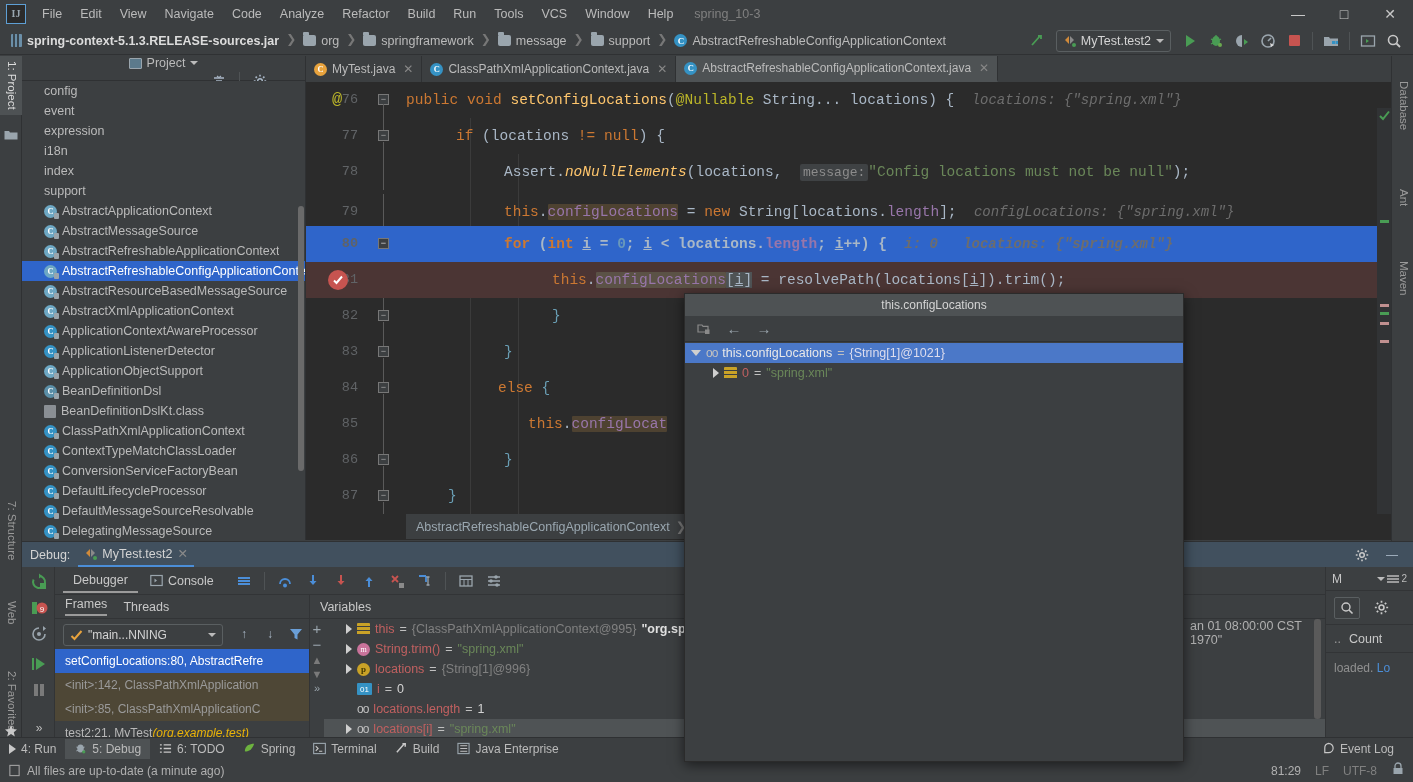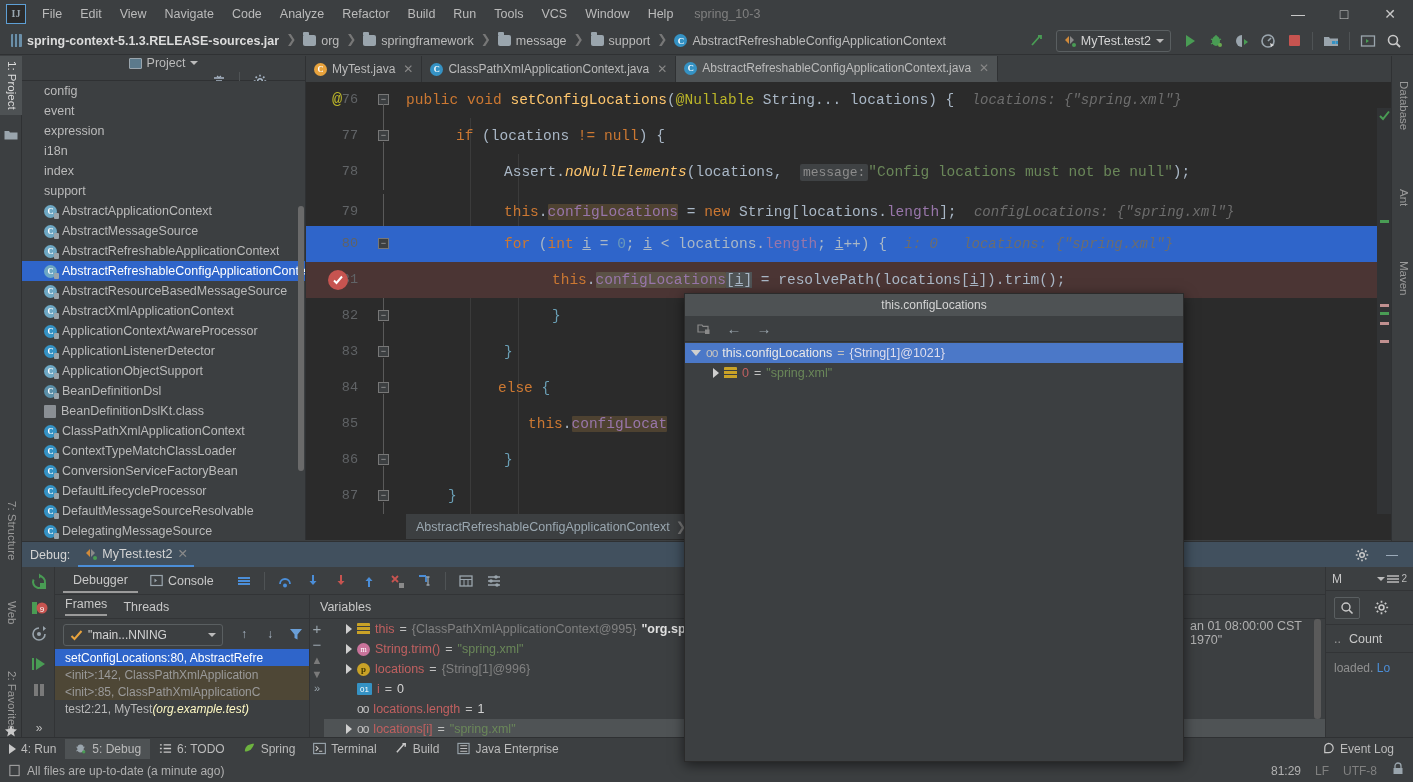--- a/index.html
+++ b/index.html
@@ -194,24 +194,24 @@
   .dtab{font-size:12.5px;color:#c8c8c8;padding:4px 10px;display:flex;align-items:center;gap:5px;}
   .dtab.active{border-bottom:2px solid #9b9b9b;}
 
   #dleftbar{position:absolute;left:0;top:25px;width:33px;height:179px;background:#3c3f41;border-right:1px solid #323436;}
   .dlb{position:absolute;left:6px;width:22px;height:22px;display:flex;align-items:center;justify-content:center;}
 
   #frames{position:absolute;left:33px;top:53px;width:255px;height:151px;background:#3c3f41;border-right:1px solid #323436;}
   .fhead{height:24px;display:flex;align-items:center;gap:16px;padding-left:10px;font-size:12.5px;color:#c8c8c8;border-bottom:1px solid #323436;}
   .fhead .active{border-bottom:2px solid #9b9b9b;padding-bottom:3px;}
   .threadsel{margin:5px 8px 3px 8px;height:22px;border:1px solid #5a5f61;border-radius:3px;display:flex;align-items:center;gap:5px;padding:0 6px;font-size:12px;color:#d4d4d4;}
-  .frow{height:17px;display:flex;align-items:center;padding-left:10px;font-size:12px;color:#b8b8b8;white-space:nowrap;}
+  .frow{height:24px;display:flex;align-items:center;padding-left:10px;font-size:12px;color:#b8b8b8;white-space:nowrap;}
   .frow.sel{background:#2f65ca;color:#fff;}
   .frow.lib{background:#4e4736;color:#9a9a9a;}
-  .frow .it{font-style:italic;color:#fef9c3;}
+  .frow .it{font-style:italic;color:#eab308;}
 
   #varsp{position:absolute;left:288px;top:53px;width:1015px;height:151px;background:#3c3f41;}
   .vhead{height:24px;display:flex;align-items:center;padding-left:10px;font-size:12.5px;color:#c8c8c8;border-bottom:1px solid #323436;}
   .varrow{height:20px;display:flex;align-items:center;gap:5px;padding-left:22px;font-size:12.5px;white-space:nowrap;}
   .varrow.sel{background:#4f5355;}
   .ic-m{width:13px;height:13px;border-radius:50%;background:#c9739b;color:#fff;font-size:8px;display:inline-flex;align-items:center;justify-content:center;font-family:"Liberation Serif",serif;}
   .ic-p{width:13px;height:13px;border-radius:50%;background:#c9a227;color:#463a00;font-size:9px;font-weight:bold;display:inline-flex;align-items:center;justify-content:center;font-family:"Liberation Serif",serif;}
   .ic-01{width:15px;height:12px;background:#3592c4;color:#fff;font-size:8px;display:inline-flex;align-items:center;justify-content:center;border-radius:1px;}
   .vred{color:#c06060;} .vgreen{color:#6a8759;} .vgray{color:#808080;}
 
@@ -575,21 +575,21 @@
 
     <div class="cline" style="top:112px;">
       <div class="gut">79</div>
       <div class="fold">
           <div class="foldline" style="top:0;height:36px;"></div>
         </div>
       <div class="src mono" style="padding-left:98px;"><span class="kw">this</span><span class="pl">.</span><span class="fld wh">configLocations</span> <span class="pl">=</span> <span class="kw">new</span> <span class="pl">String[locations.</span><span class="fld">length</span><span class="pl">];</span>  <span class="hint">configLocations: {"spring.xml"}</span></div>
     </div>
 
     <div class="cline line-hl" style="top:144px;left:60px;"></div>
-    <div class="cline" style="top:144px;">
+    <div class="cline" style="top:144px;font-weight:bold;">
       <div class="gut line-hl" style="width:60px;">80</div>
       <div class="fold">
         <div class="foldmark" style="top:12px;">−</div>
       </div>
       <div class="src mono" style="padding-left:98px;"><span class="kw">for</span> <span class="pl">(</span><span class="kw">int</span> <span class="pl" style="text-decoration:underline;">i</span> <span class="pl">= </span><span class="num">0</span><span class="pl">; </span><span class="pl" style="text-decoration:underline;">i</span> <span class="pl">&lt; locations.</span><span class="fld">length</span><span class="pl">; </span><span class="pl" style="text-decoration:underline;">i</span><span class="pl">++) {</span>  <span class="hint">i: 0   locations: {"spring.xml"}</span></div>
     </div>
 
     <div class="cline line-exec" style="top:180px;"></div>
     <div class="cline" style="top:180px;">
       <div class="gut">81</div>

